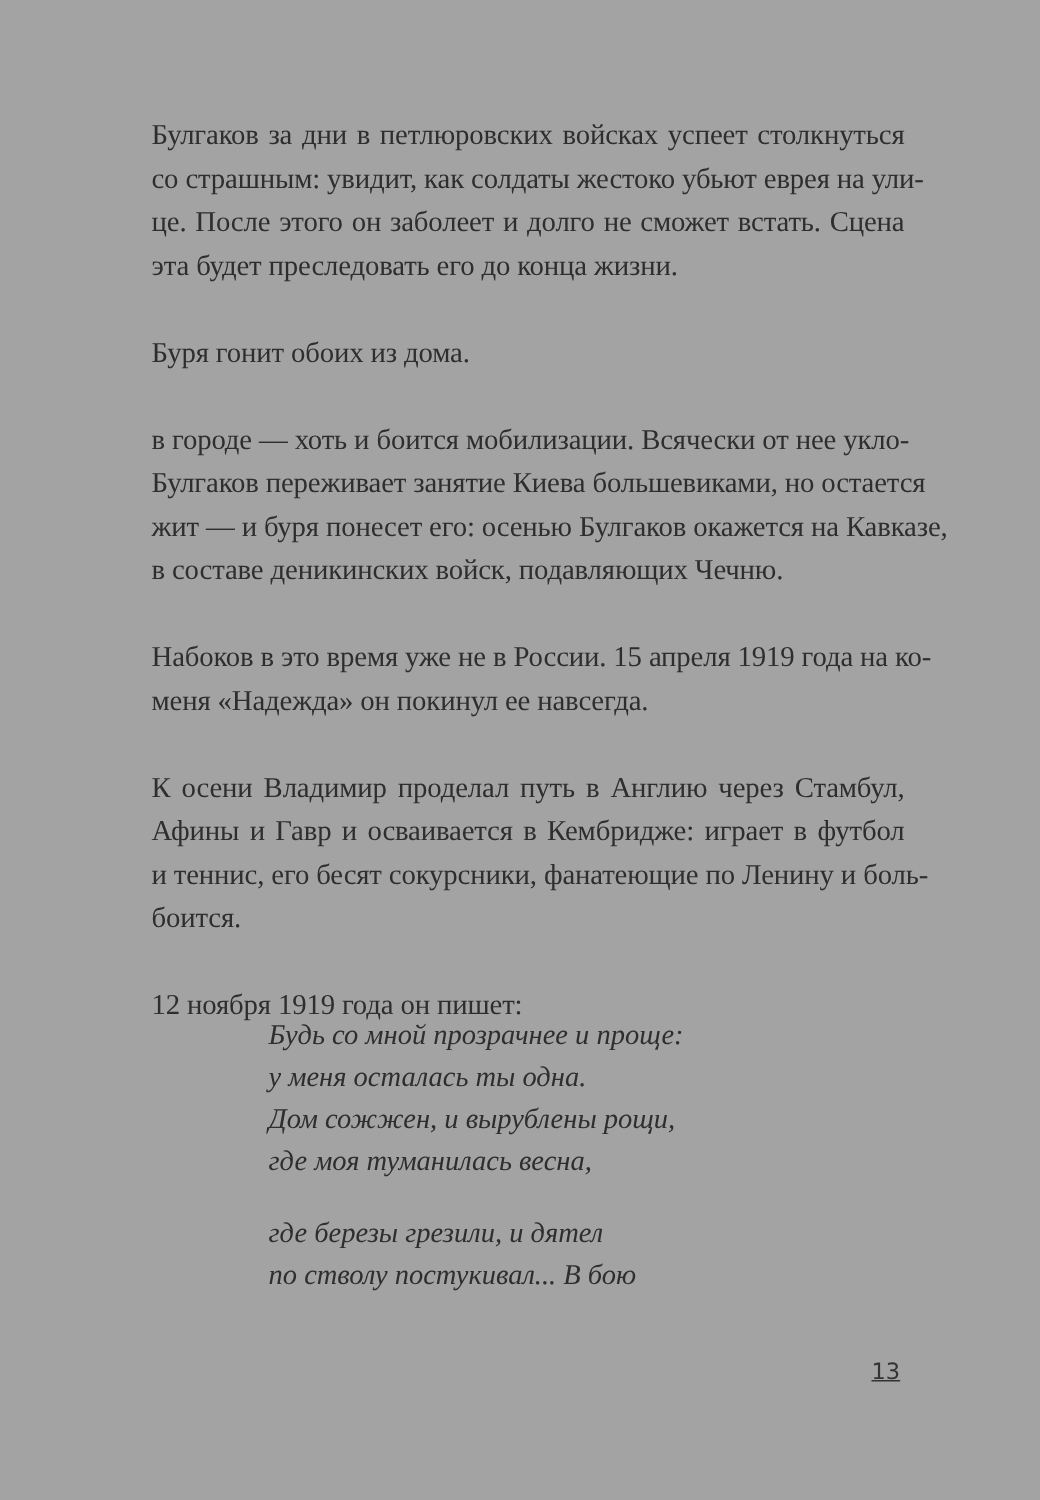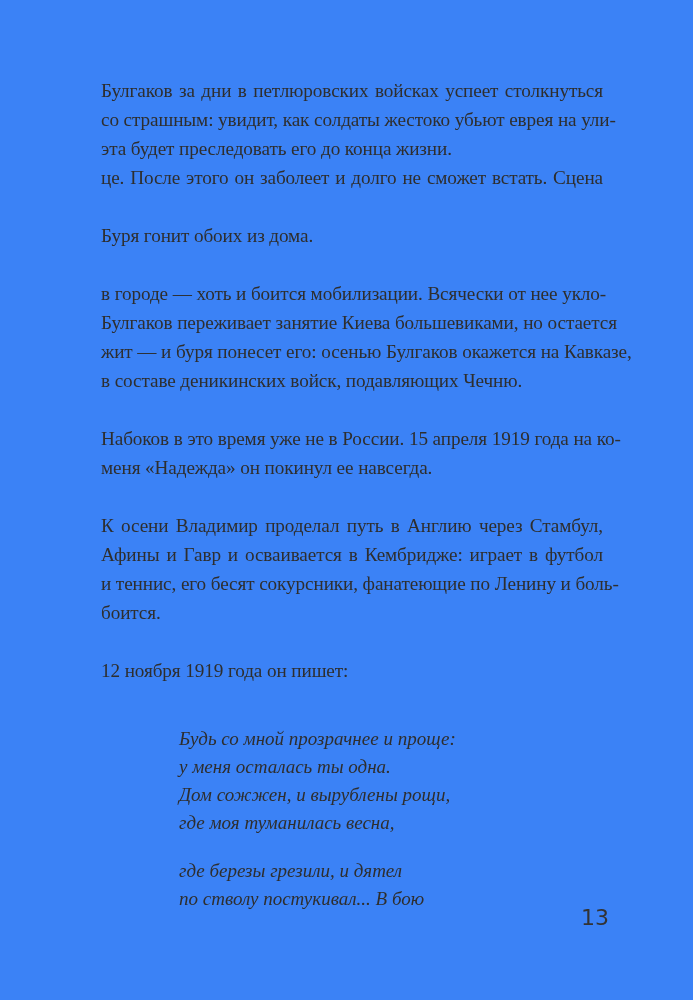--- a/index.html
+++ b/index.html
@@ -10,21 +10,21 @@
     body {
       width: 693px;
       height: 1000px;
       position: relative;
       overflow: hidden;
     }
     .page {
       position: absolute;
       left: 0; top: 0;
       width: 693px; height: 1000px;
-      background: #3b82f6;
+      background: #a3a3a3;
     }
     .text-column {
       position: absolute;
       left: 101px;
       top: 76px;
       width: 502px;
       font-family: "Liberation Serif", "DejaVu Serif", serif;
       font-size: 19.2px;
       line-height: 29px;
       color: #2e2e2e;
@@ -48,51 +48,51 @@
     }
     .poem {
       position: absolute;
       left: 179px;
       top: 677px;
       font-family: "Liberation Serif", "DejaVu Serif", serif;
       font-style: italic;
       font-size: 19px;
       line-height: 28px;
       color: #2e2e2e;
-      margin-top: 48px;
     }
     .stanza {
       margin: 0 0 20px 0;
     }
     .poem-line {
       display: block;
       white-space: nowrap;
       height: 28px;
     }
     .page-number {
       position: absolute;
       left: 581px;
       top: 905px;
       font-family: "DejaVu Sans", "Liberation Sans", sans-serif;
-      font-size: 22px;
+      font-size: 15px;
       color: #333333;
+      text-decoration: underline;
     }
   </style>
 </head>
 <body>
 
 <div class="page">
 
   <div class="text-column">
 
     <p class="para">
       <span class="line">Булгаков за дни в петлюровских войсках успеет столкнуться</span>
       <span class="line">со страшным: увидит, как солдаты жестоко убьют еврея на ули-</span>
+      <span class="line">це. После этого он заболеет и долго не сможет встать. Сцена</span>
       <span class="line last">эта будет преследовать его до конца жизни.</span>
-      <span class="line">це. После этого он заболеет и долго не сможет встать. Сцена</span>
     </p>
 
     <p class="para">
       <span class="line last">Буря гонит обоих из дома.</span>
     </p>
 
     <p class="para">
       <span class="line">в городе — хоть и боится мобилизации. Всячески от нее укло-</span>
       <span class="line">Булгаков переживает занятие Киева большевиками, но остается</span>
       <span class="line">жит — и буря понесет его: осенью Булгаков окажется на Кавказе,</span>

